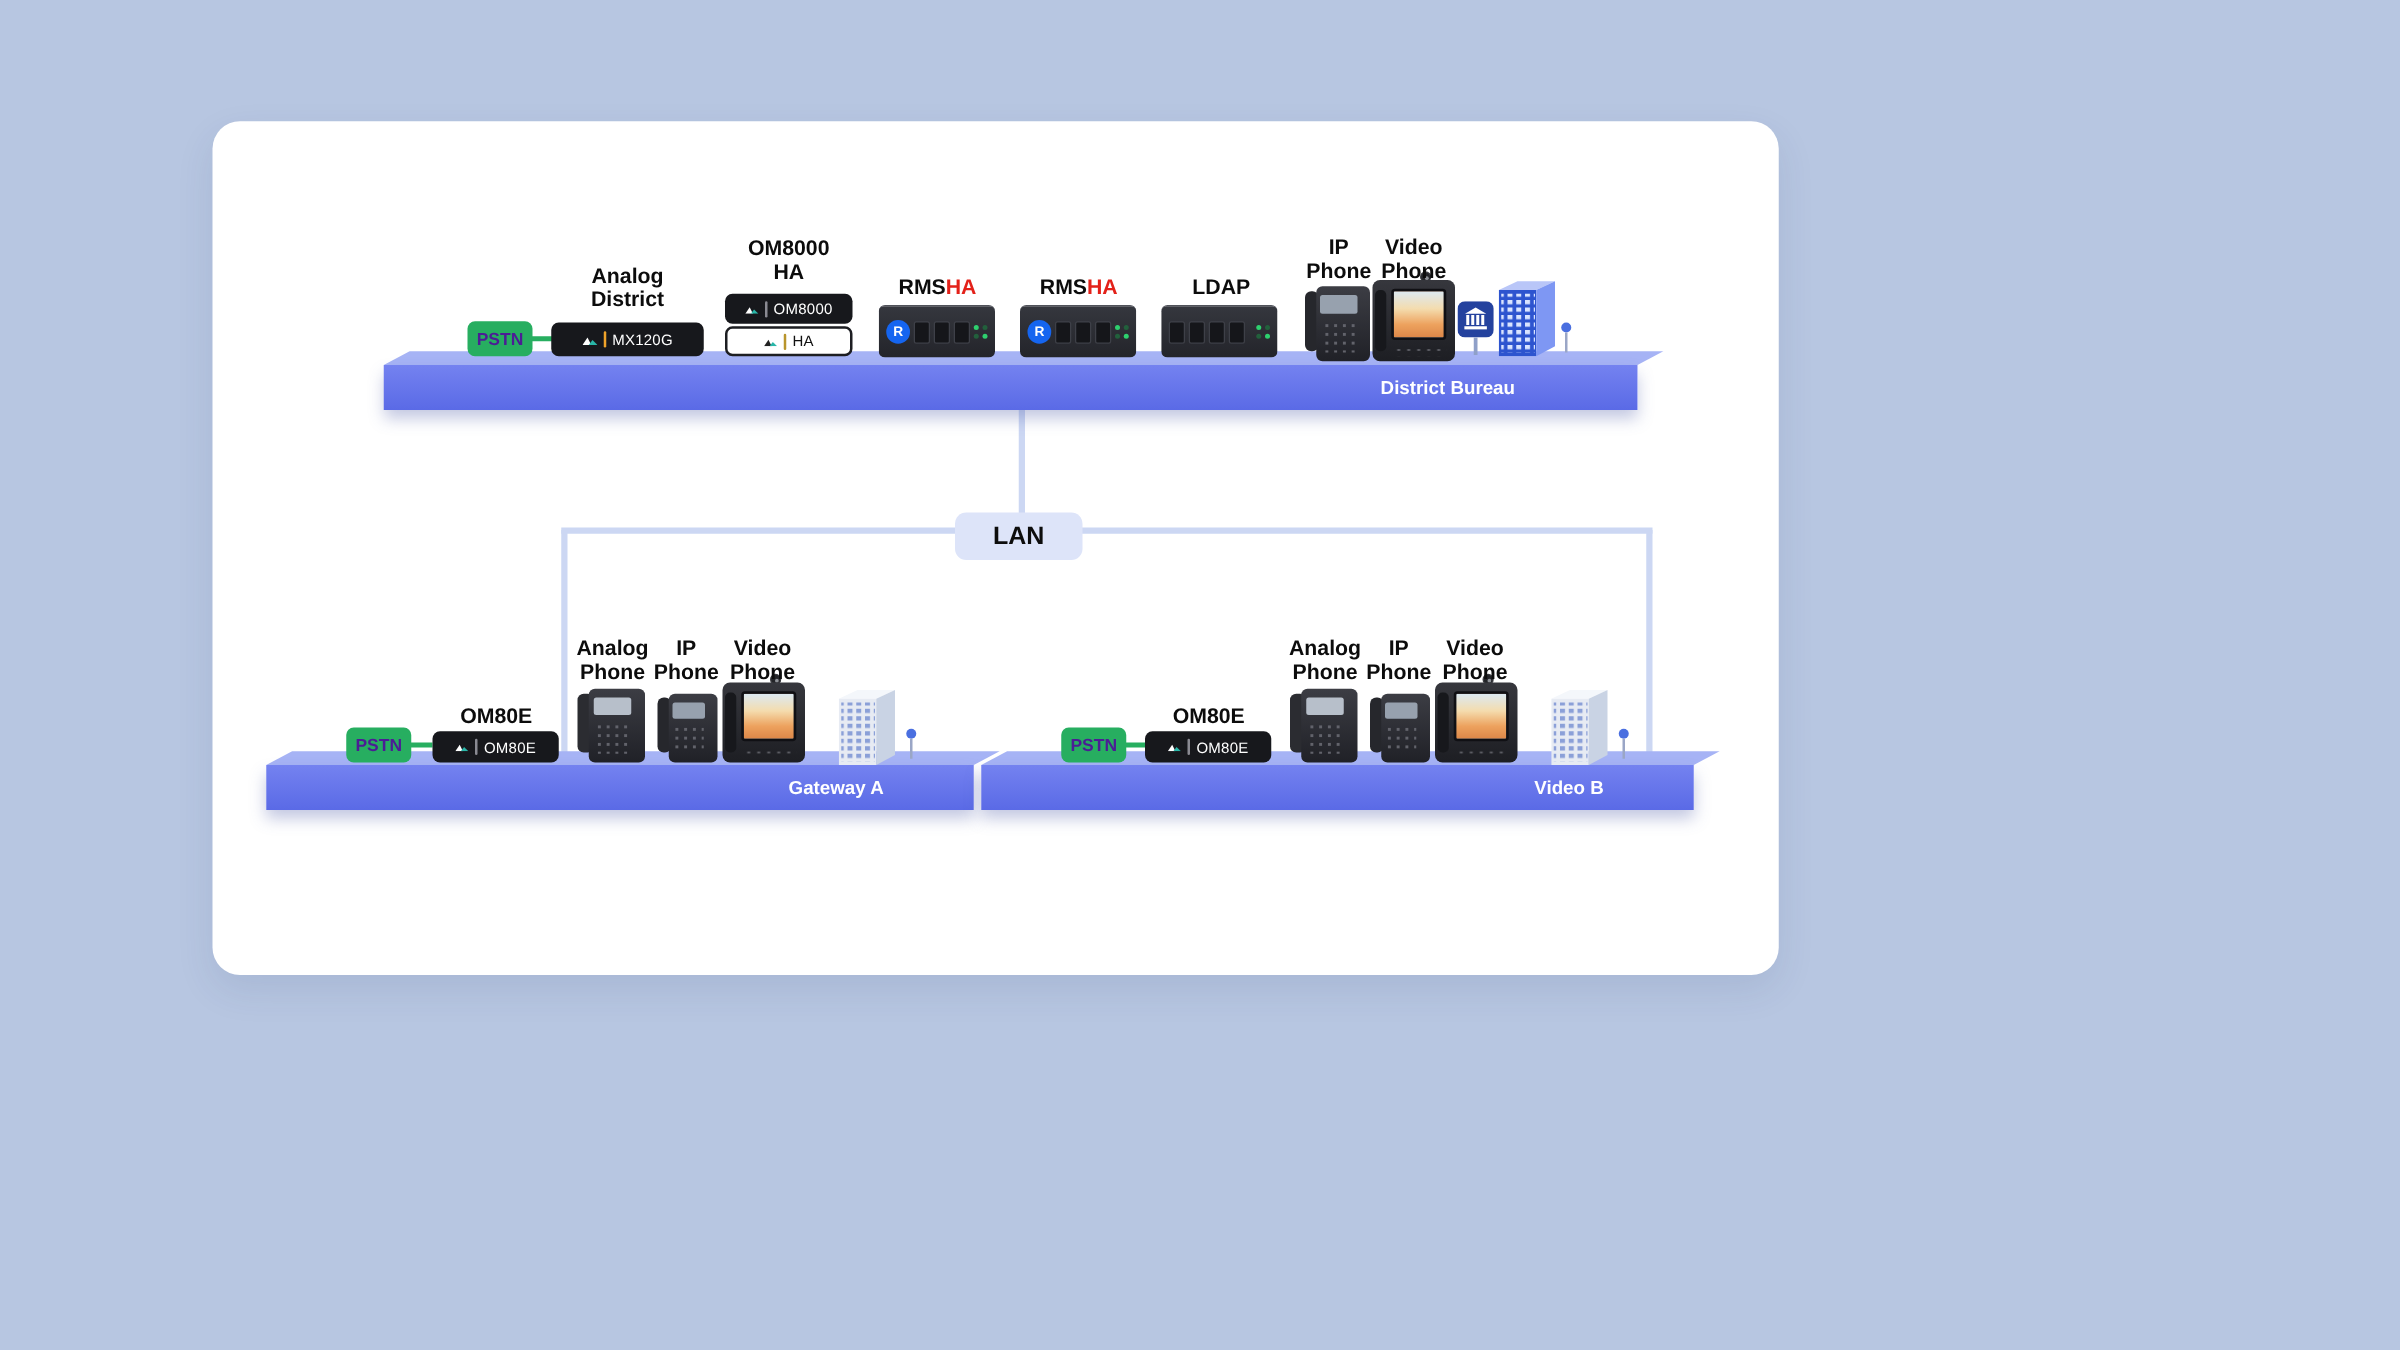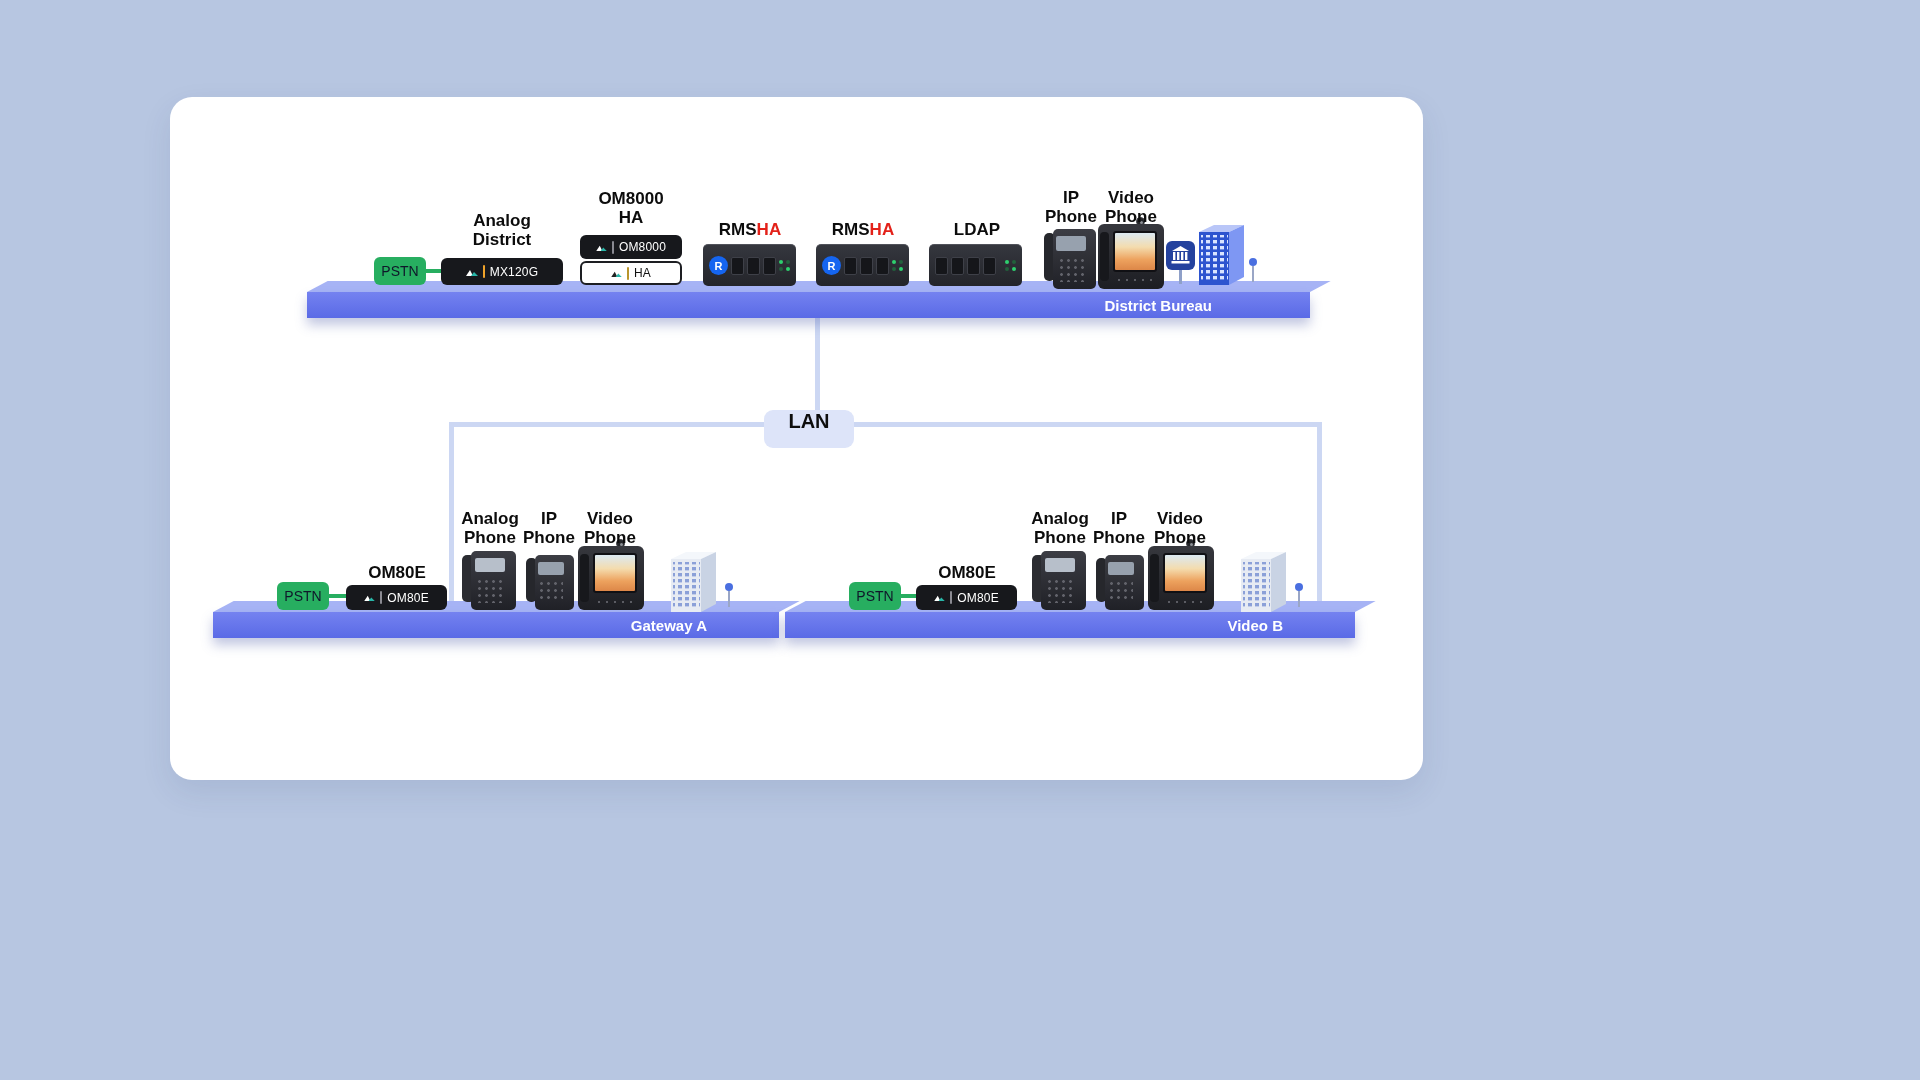--- a/index.html
+++ b/index.html
@@ -3,33 +3,33 @@
 <meta charset="utf-8">
 <style>
   *{margin:0;padding:0;box-sizing:border-box}
   html,body{width:1920px;height:1080px}
   body{font-family:"Liberation Sans",sans-serif;background:#b7c6e1;position:relative;overflow:hidden}
   .abs{position:absolute}
   .card{left:170px;top:97px;width:1253px;height:683px;background:#fff;border-radius:22px;
         box-shadow:0 12px 30px rgba(40,60,110,.10)}
   
   .conn{background:#ccd7f3;z-index:1}
-  .lan-box{left:764px;top:410px;width:90px;height:38px;background:#dde4f9;border-radius:9px;z-index:2;
-           display:flex;align-items:flex-start;justify-content:center;font-weight:700;font-size:20px;color:#0d0d0d}
-  
-  .plat-front{height:26px;background:linear-gradient(180deg,#7482f0,#5a6ae6);z-index:2;
+  .lan-box{left:764px;top:410px;width:102px;height:38px;background:#dde4f9;border-radius:9px;z-index:2;
+           display:flex;align-items:center;justify-content:center;font-weight:700;font-size:20px;color:#0d0d0d}
+  
+  .plat-front{height:36px;background:linear-gradient(180deg,#7482f0,#5a6ae6);z-index:2;
               box-shadow:0 7px 12px rgba(80,95,170,.35)}
   .plat-top{height:11px;background:#a6b3f5;transform:skewX(-62deg);transform-origin:50% 100%;z-index:2}
   .plat-lbl{position:absolute;top:0;height:100%;display:flex;align-items:center;color:#fff;
             font-weight:700;font-size:15px}
   
   .lbl{z-index:4;font-weight:700;font-size:17px;line-height:1.12;color:#0c0c0c;text-align:center}
   .red{color:#e32119}
   
-  .pstn{z-index:3;background:#27ae60;border-radius:6px;color:#0f172a;font-weight:400;font-size:14px;
+  .pstn{z-index:3;background:#27ae60;border-radius:6px;color:#4c1d95;font-weight:700;font-size:14px;
         display:flex;align-items:center;justify-content:center;width:52px;height:28px}
   .glink{z-index:3;background:#27ae60;height:4px}
   
   .dev{z-index:3;background:#17181c;border-radius:6px;display:flex;align-items:center;justify-content:center;
        gap:5px;color:#fff;font-weight:400;font-size:12px;letter-spacing:.2px}
   .sep{width:2px;height:13px;background:#8a8a92;border-radius:1px}
   .sep.gold{background:#f0a32a}
   .dev.lightdev{background:#fff;border:2px solid #1d1e22;color:#111}
   .dev.lightdev .sep{background:#b9952c}
   

